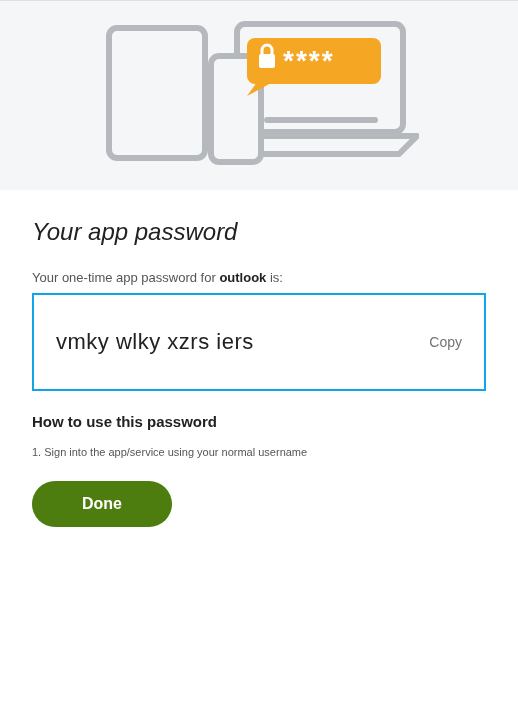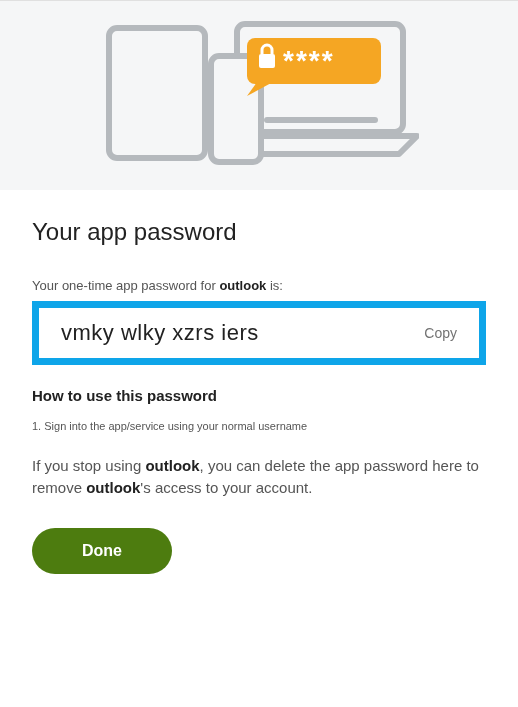--- a/index.html
+++ b/index.html
@@ -16,31 +16,32 @@
       justify-content: center;
       border-top: 1px solid #e0e0e0;
     }
     .content {
       padding: 28px 32px 40px 32px;
     }
     .title {
       font-size: 24px;
       font-weight: 400;
       color: #222;
-      margin-bottom: 32px;
+      margin-bottom: 24px;
+      font-style: italic;
     }
     .intro {
       font-size: 13px;
       color: #555;
       margin-bottom: 8px;
     }
     .intro b, .stop-text b, .how-heading { color: #222; }
     .pw-box {
-      border: 7px solid #0ea5e9;
-      padding: 12px 22px;
+      border: 2px solid #0ea5e9;
+      padding: 34px 22px;
       display: flex;
       align-items: center;
       justify-content: space-between;
       margin-bottom: 22px;
     }
     .pw-text {
       font-size: 22px;
       color: #222;
       letter-spacing: 0.5px;
     }
@@ -118,18 +119,15 @@
     <span class="pw-text">vmky wlky xzrs iers</span>
     <span class="copy-link">Copy</span>
   </div>
 
 
   <div class="steps">
     <p class="how-heading">How to use this password</p>
     <p class="step">1. Sign into the app/service using your normal username</p>
   </div>
 
-  <p class="stop-text">
-    <span>If you stop using </span><b>outlook</b><span>, you can delete the app password here to remove </span><b>outlook</b><span>'s access to your account.</span>
-  </p>
 
   <button class="done-btn">Done</button>
 </div>
 
 </body></html>

